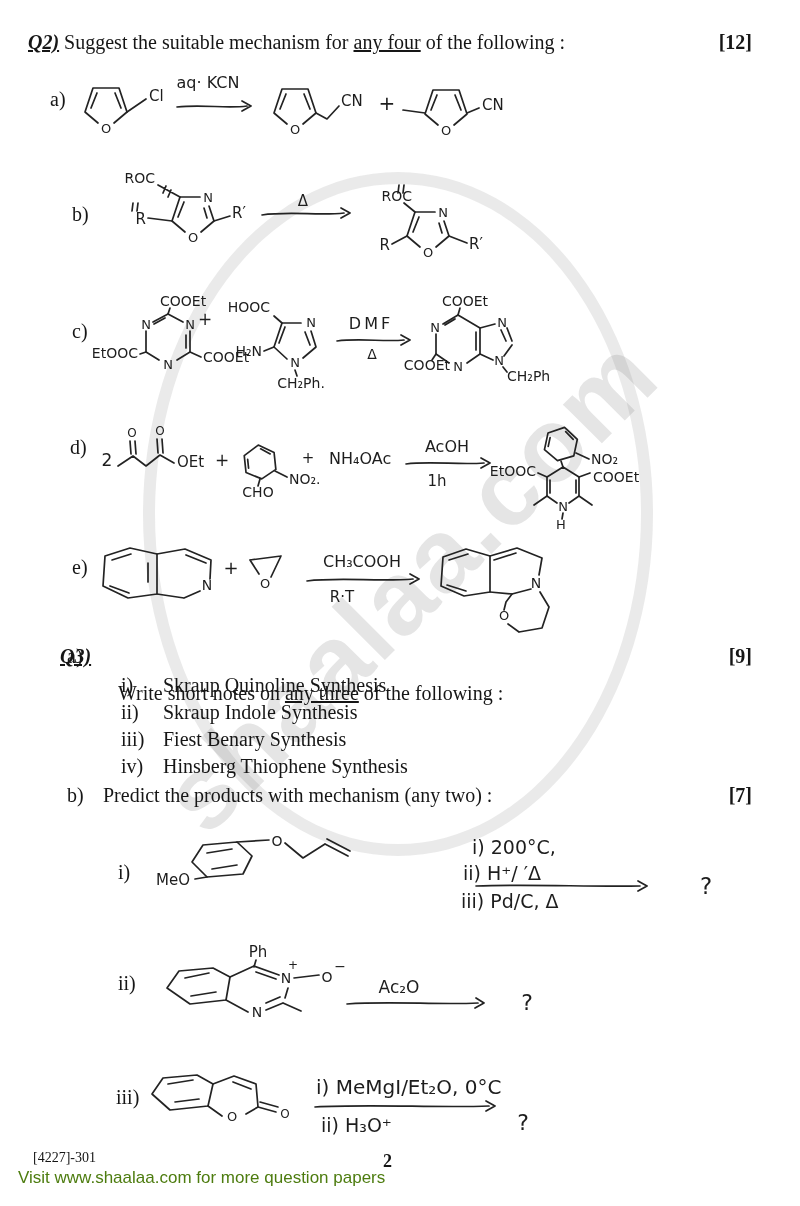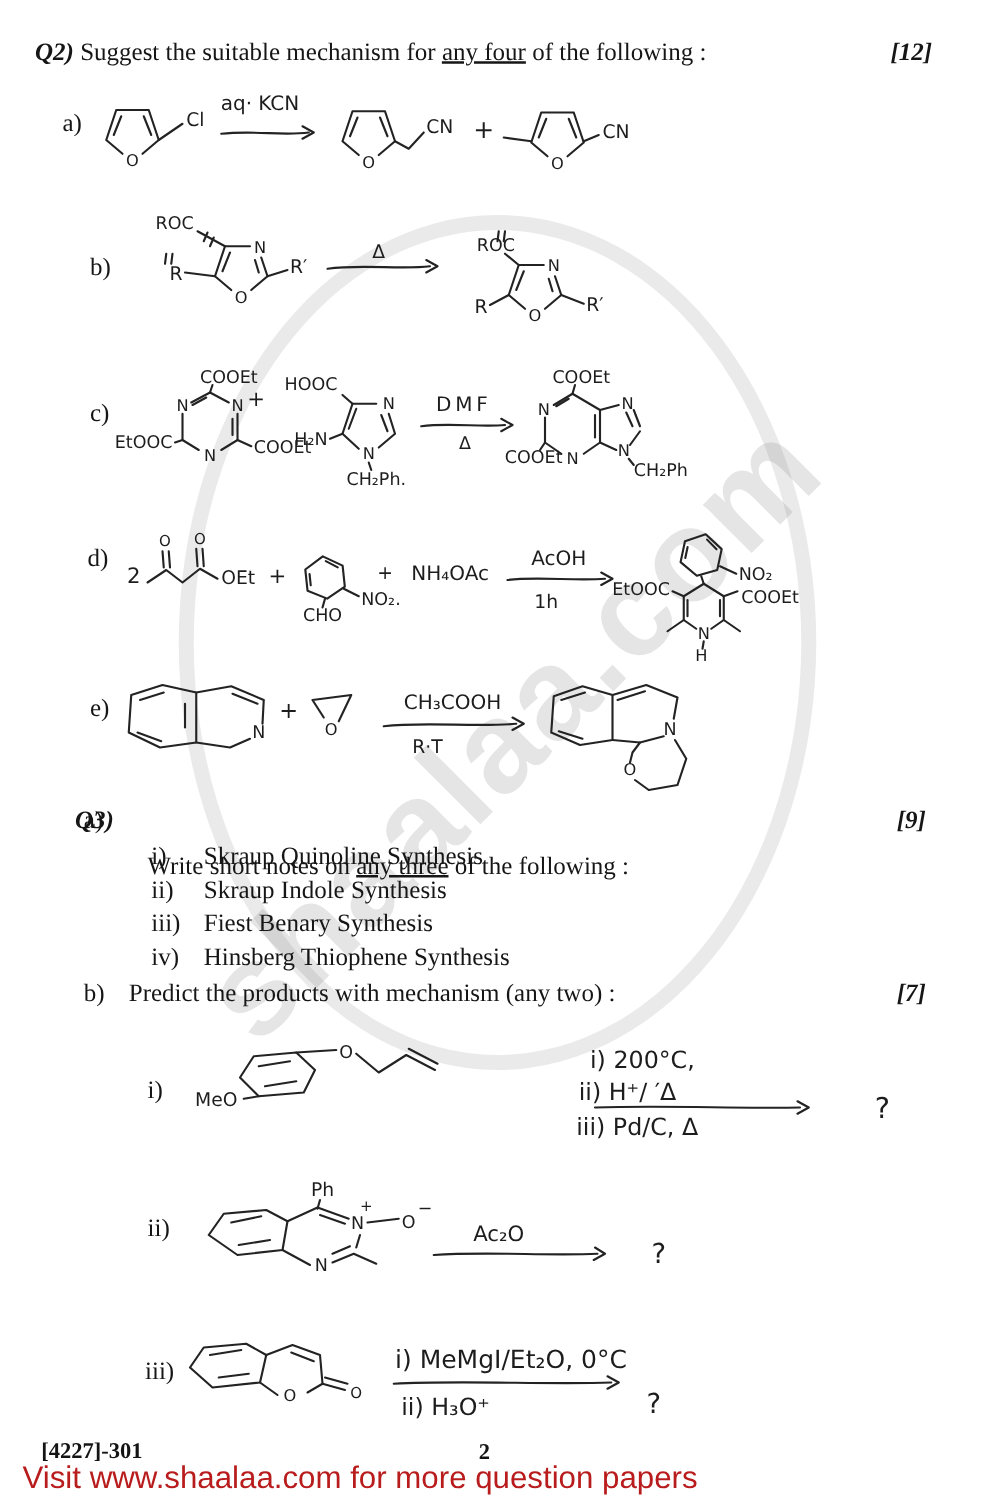--- a/index.html
+++ b/index.html
@@ -1,26 +1,26 @@
 <!DOCTYPE html>
 <html><head>
 <meta charset="utf-8">
 <style>
   * { margin:0; padding:0; box-sizing:border-box; }
   html,body { background:#ffffff; }
   body { width:800px; height:1206px; position:relative; overflow:hidden;
          font-family:"Liberation Serif", serif; color:#141414; }
   .abs { position:absolute; white-space:nowrap; }
   .serif { font-family:"Liberation Serif", serif; font-size:20px; color:#161616; }
-  .qnum { font-weight:bold; font-style:italic; }
-  .marks { font-weight:bold; width:46px; text-align:center;font-style:italic; }
+  .qnum { font-weight:bold; font-style:italic; text-decoration:underline; }
+  .marks { font-weight:bold; width:46px; text-align:right; }
   .u { text-decoration:underline; }
-  .footer-code { font-weight:bold; font-size:18px; }
+  .footer-code { font-weight:normal; font-size:14px; }
   .footer-page { font-weight:bold; font-size:18px; }
-  .footer-visit { font-family:"Liberation Sans", sans-serif; font-size:25px; color:#b91c1c; }
+  .footer-visit { font-family:"Liberation Sans", sans-serif; font-size:17px; color:#4d7c0f; }
   
   .wm-ring { position:absolute; left:143px; top:172px; width:510px; height:684px;
              border:12px solid rgba(125,125,125,0.16); border-radius:50%; }
   .wm-text { position:absolute; left:410px; top:585px; transform:translate(-50%,-50%) rotate(-45deg);
              font-family:"Liberation Sans", sans-serif; font-size:104px; font-weight:bold;
              color:rgba(125,125,125,0.20); letter-spacing:2px; }
   
   svg { position:absolute; left:0; top:0; }
   .s  { stroke:#232323; stroke-width:1.7; fill:none; stroke-linecap:round; stroke-linejoin:round; }
   .hw { font-family:"DejaVu Sans", sans-serif; fill:#1d1d1d; }

